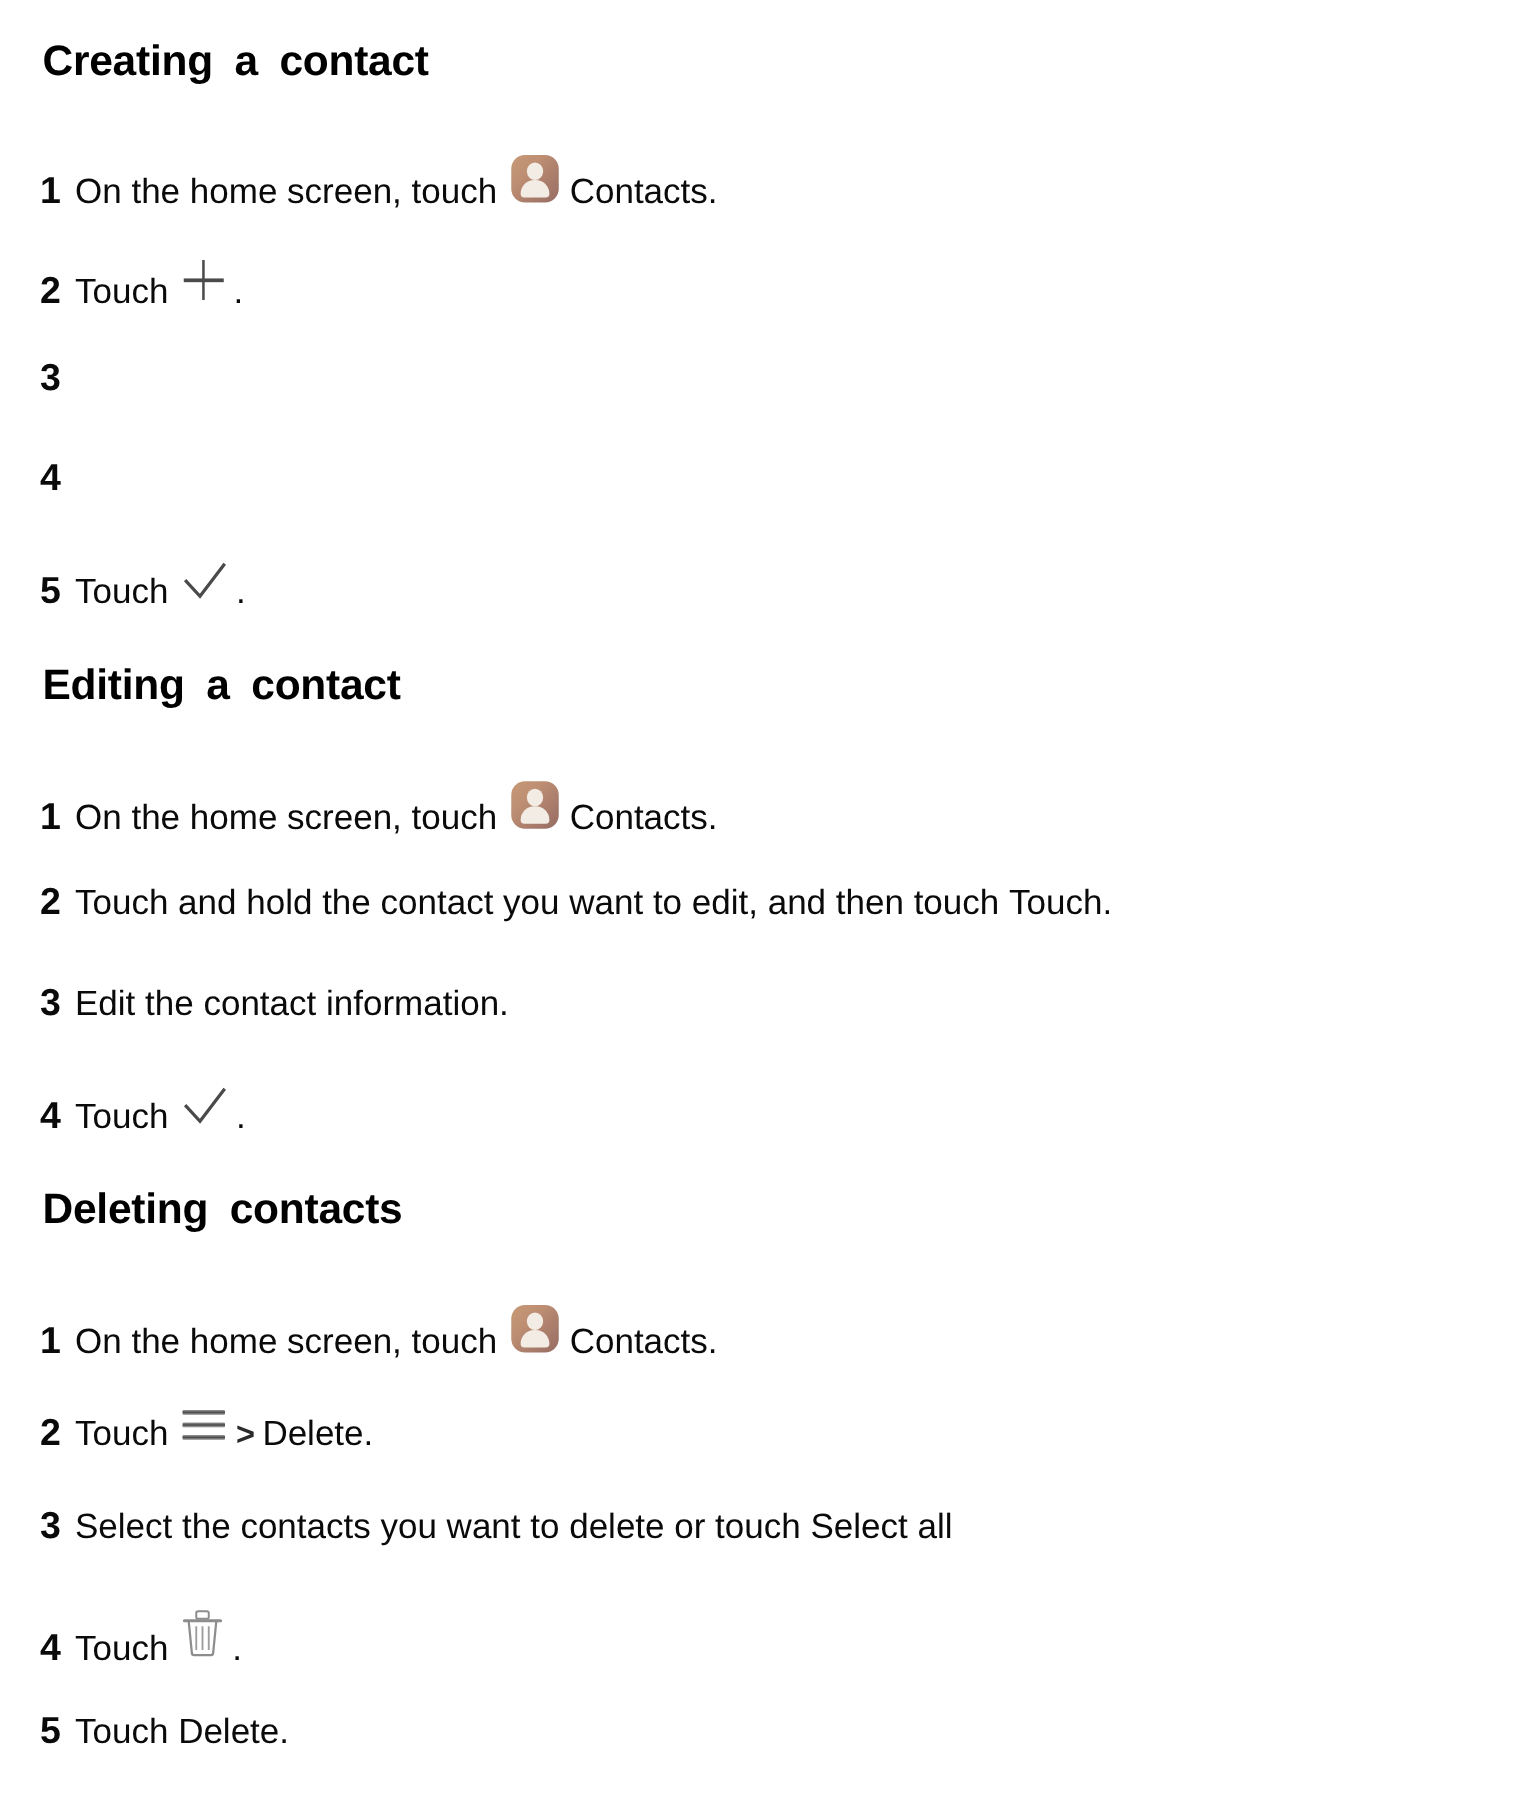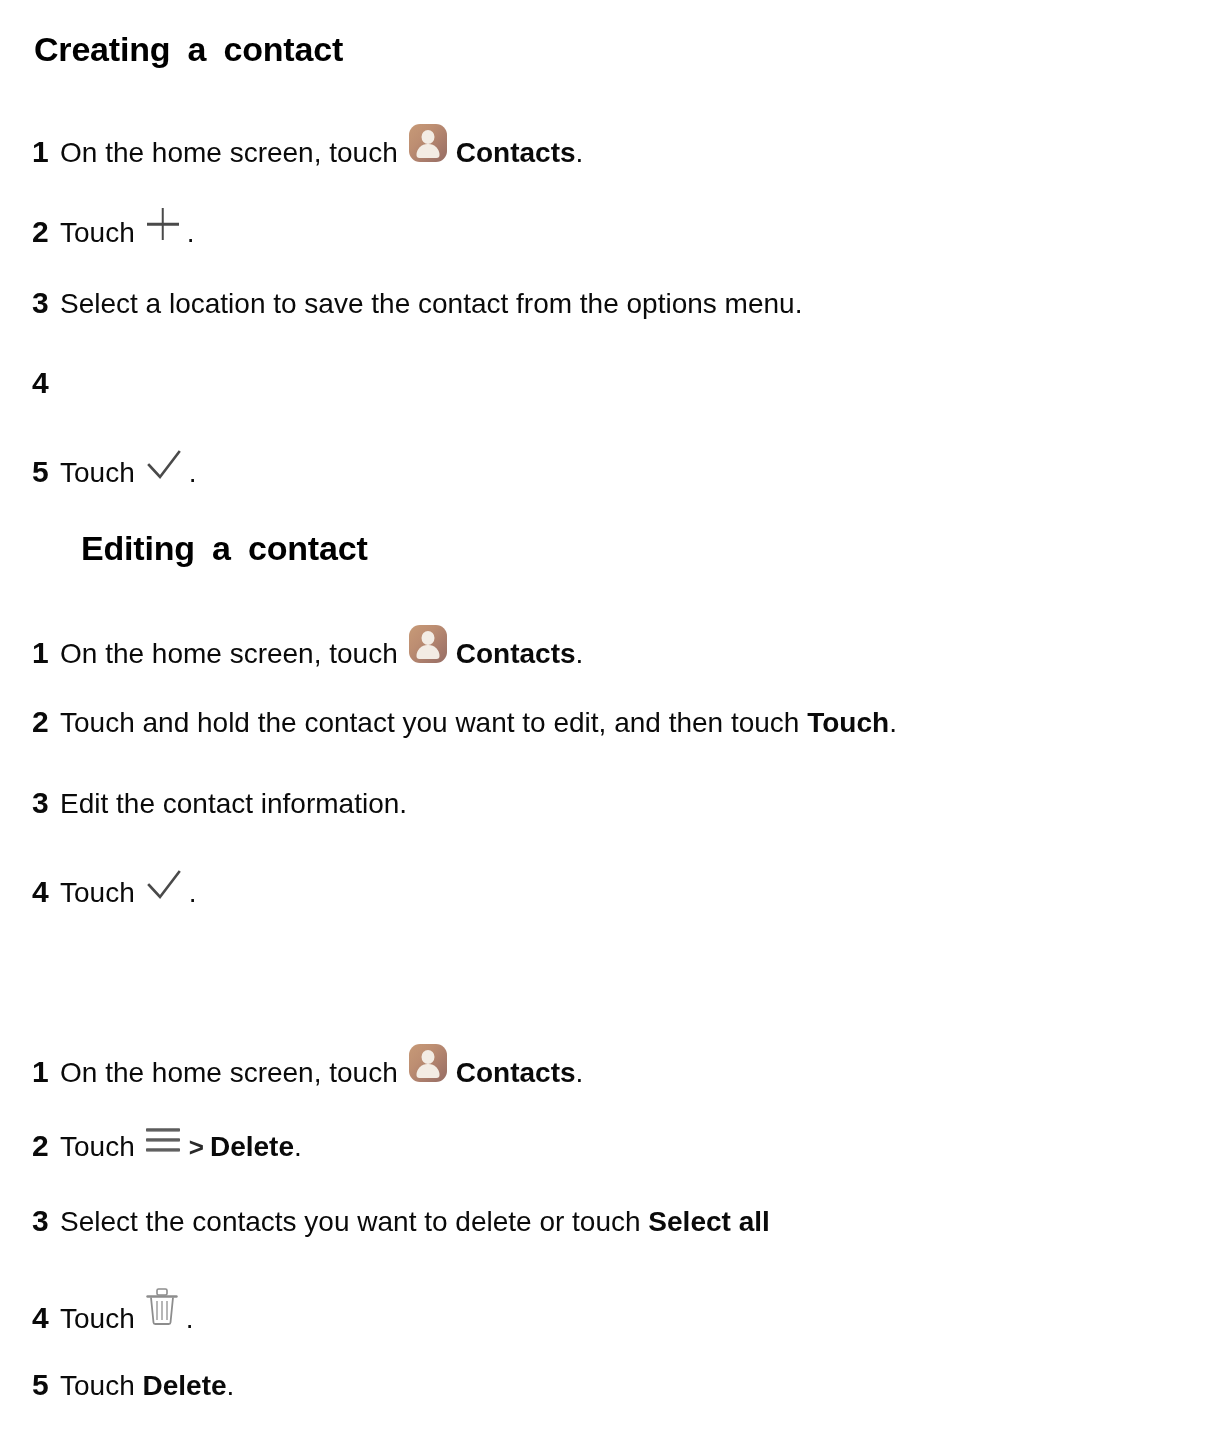--- a/index.html
+++ b/index.html
@@ -28,21 +28,21 @@
     font-size: 34px;
     font-weight: bold;
     letter-spacing: -0.2px;
     word-spacing: 8px;
     color: #000;
     margin: 0;
     line-height: 1;
     padding: 0 0 0 2px;
   }
   .heading-creating { position: absolute; left: 32px; top: 32px; }
-  .heading-editing  { position: absolute; left: 32px; top: 531px; margin-left: 47px; }
+  .heading-editing  { position: absolute; left: 32px; top: 531px; }
   .heading-deleting { position: absolute; left: 32px; top: 950px; }
 
   
   .step {
     position: absolute;
     left: 32px;
     display: flex;
     align-items: baseline;
     white-space: nowrap;
     font-size: 28px;
@@ -54,21 +54,21 @@
     font-size: 30px;
     min-width: 28px;
     display: inline-block;
   }
   .step-text {
     font-weight: normal;
     display: inline-flex;
     align-items: baseline;
     white-space: nowrap;
   }
-  .b { font-weight: bold; text-align: right; }
+  .b { font-weight: normal; text-align: right; }
 
   
   .contacts-icon {
     display: inline-block;
     width: 38px;
     height: 38px;
     border-radius: 11px;
     background: linear-gradient(135deg, #c79a77 0%, #bd8e72 35%, #a87b6b 70%, #966d64 100%);
     position: relative;
     vertical-align: middle;
@@ -201,21 +201,20 @@
     <span class="step-num">2</span>
     <span class="step-text">
       <span>Touch</span>
       <span class="plus-icon"></span>
       <span>.</span>
     </span>
   </div>
 
   <div class="step" style="top:288px;">
     <span class="step-num">3</span>
-    <span class="step-text">Select a location to save the contact from the options menu.</span>
   </div>
 
   <div class="step" style="top:368px;">
     <span class="step-num">4</span>
   </div>
 
   <div class="step" style="top:448px;">
     <span class="step-num">5</span>
     <span class="step-text">
       <span>Touch</span>
@@ -261,20 +260,21 @@
       <span>Touch</span>
       <span class="check-icon">
         <svg width="38" height="34" viewBox="0 0 38 34" aria-hidden="true">
           <path d="M4 17 L15 29 L34 4" fill="none" stroke="#4a4a4a" stroke-width="2.6" stroke-linecap="square"></path>
         </svg>
       </span>
       <span>.</span>
     </span>
   </div>
 
+  <h2 class="section-heading heading-deleting">Deleting contacts</h2>
 
   <div class="step" style="top:1044px;">
     <span class="step-num">1</span>
     <span class="step-text">
       <span>On the home screen, touch</span>
       <span class="contacts-icon">
         <span class="head"></span>
         <span class="body"></span>
       </span>
       <span class="b">Contacts</span>

